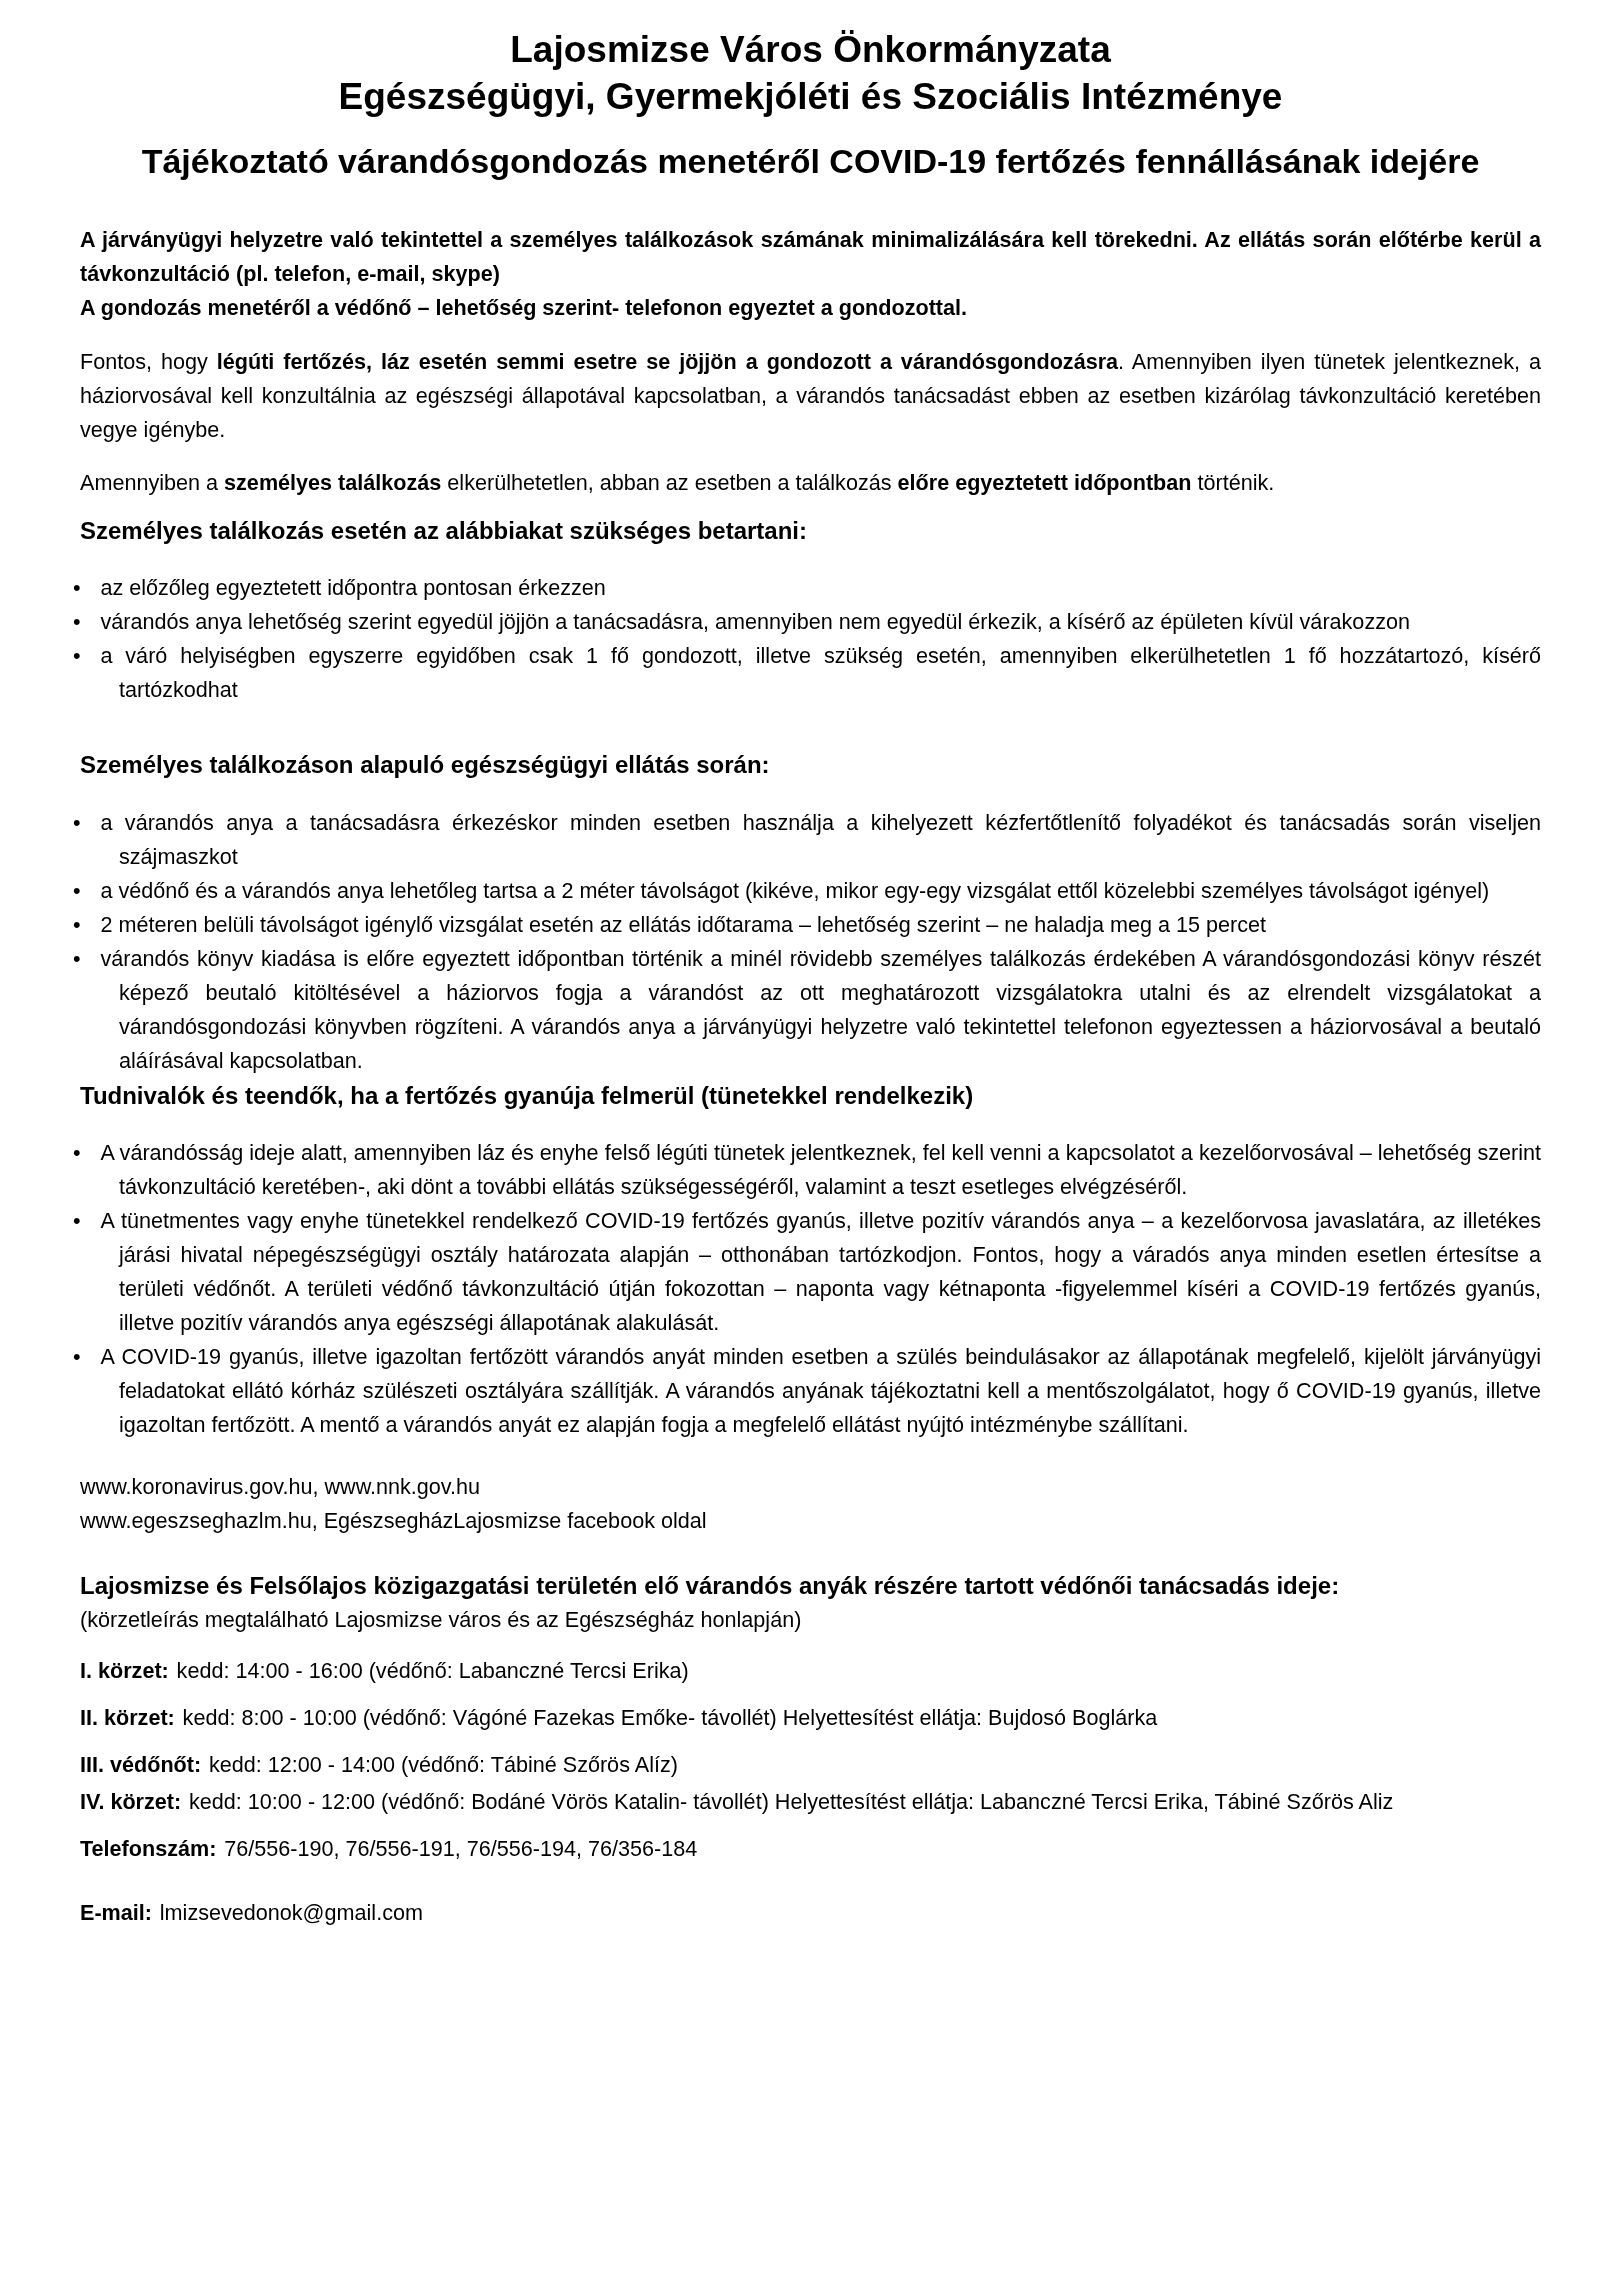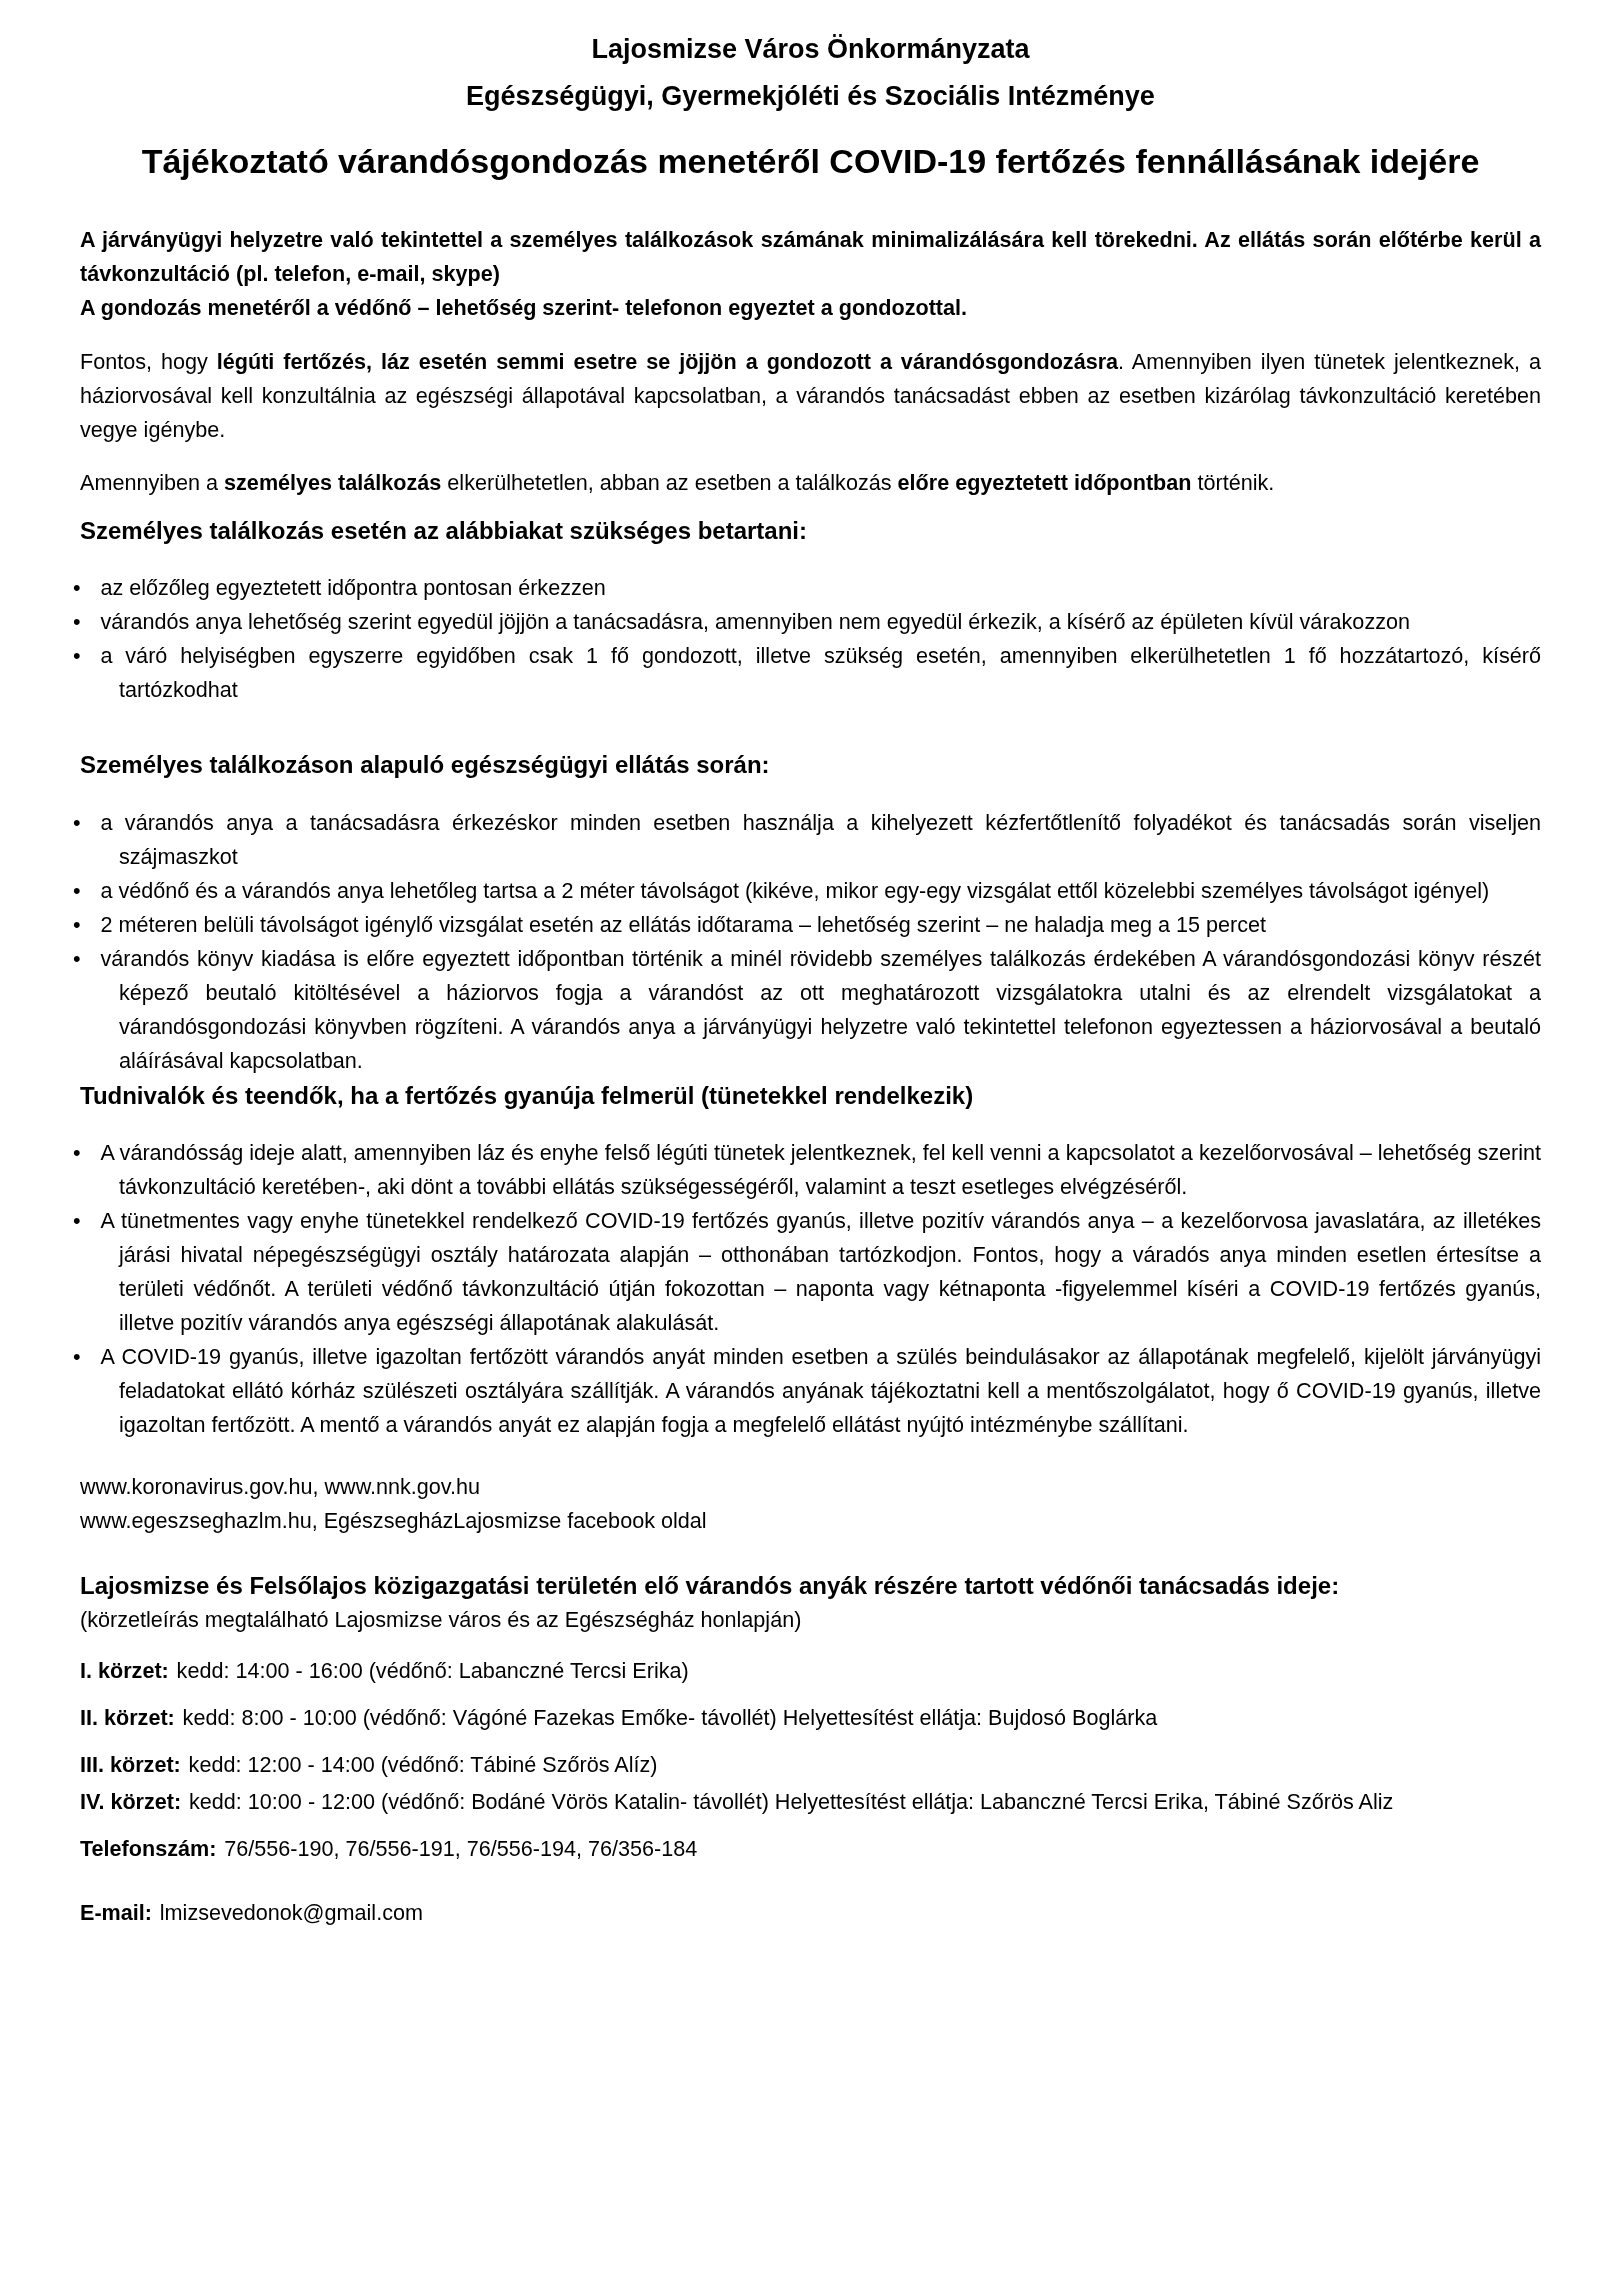--- a/index.html
+++ b/index.html
@@ -19,21 +19,21 @@
     color: #000000;
     font-family: "Liberation Sans", "DejaVu Sans", sans-serif;
     font-size: 21.6px;
     line-height: 34px;
     overflow: hidden;
   }
   
   .org-line {
     text-align: center;
     font-weight: bold;
-    font-size: 27px;
+    font-size: 37px;
     line-height: 47px;
     margin: 0;
   }
   .doc-title {
     text-align: center;
     font-weight: bold;
     font-size: 34px;
     line-height: 41px;
     margin: 21.6px 0 0 0;
   }
@@ -134,21 +134,21 @@
     <div class="consult-note">(körzetleírás megtalálható Lajosmizse város és az Egészségház honlapján)</div>
   </div>
 
   <p class="district-row first">
     <b>I. körzet:</b><span>kedd: 14:00 - 16:00 (védőnő: Labanczné Tercsi Erika)</span>
   </p>
   <p class="district-row">
     <b>II. körzet:</b><span>kedd: 8:00 - 10:00 (védőnő: Vágóné Fazekas Emőke- távollét) Helyettesítést ellátja: Bujdosó Boglárka</span>
   </p>
   <p class="district-row">
-    <b>III. körzet:</b><span>kedd: 12:00 - 14:00 (védőnő: Tábiné Szőrös Alíz)</span>
+    <b>III. védőnőt:</b><span>kedd: 12:00 - 14:00 (védőnő: Tábiné Szőrös Alíz)</span>
   </p>
   <p class="district-row tight">
     <b>IV. körzet:</b><span>kedd: 10:00 - 12:00 (védőnő: Bodáné Vörös Katalin- távollét) Helyettesítést ellátja: Labanczné Tercsi Erika, Tábiné Szőrös Aliz</span>
   </p>
 
   <p class="phone-row">
     <b>Telefonszám:</b><span>76/556-190, 76/556-191, 76/556-194, 76/356-184</span>
   </p>
 
   <p class="email-row">

